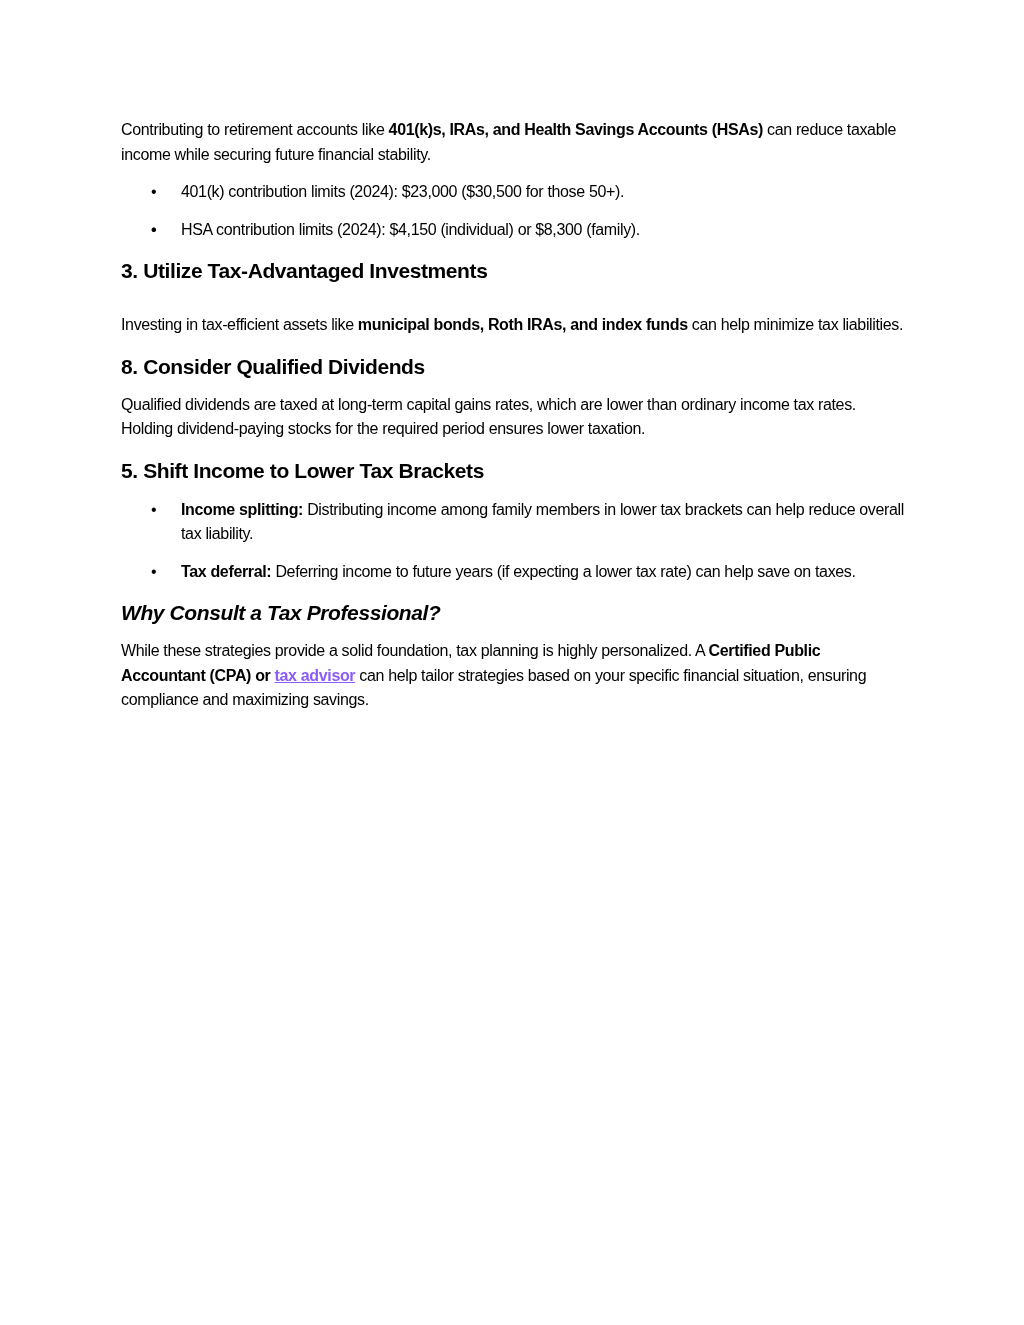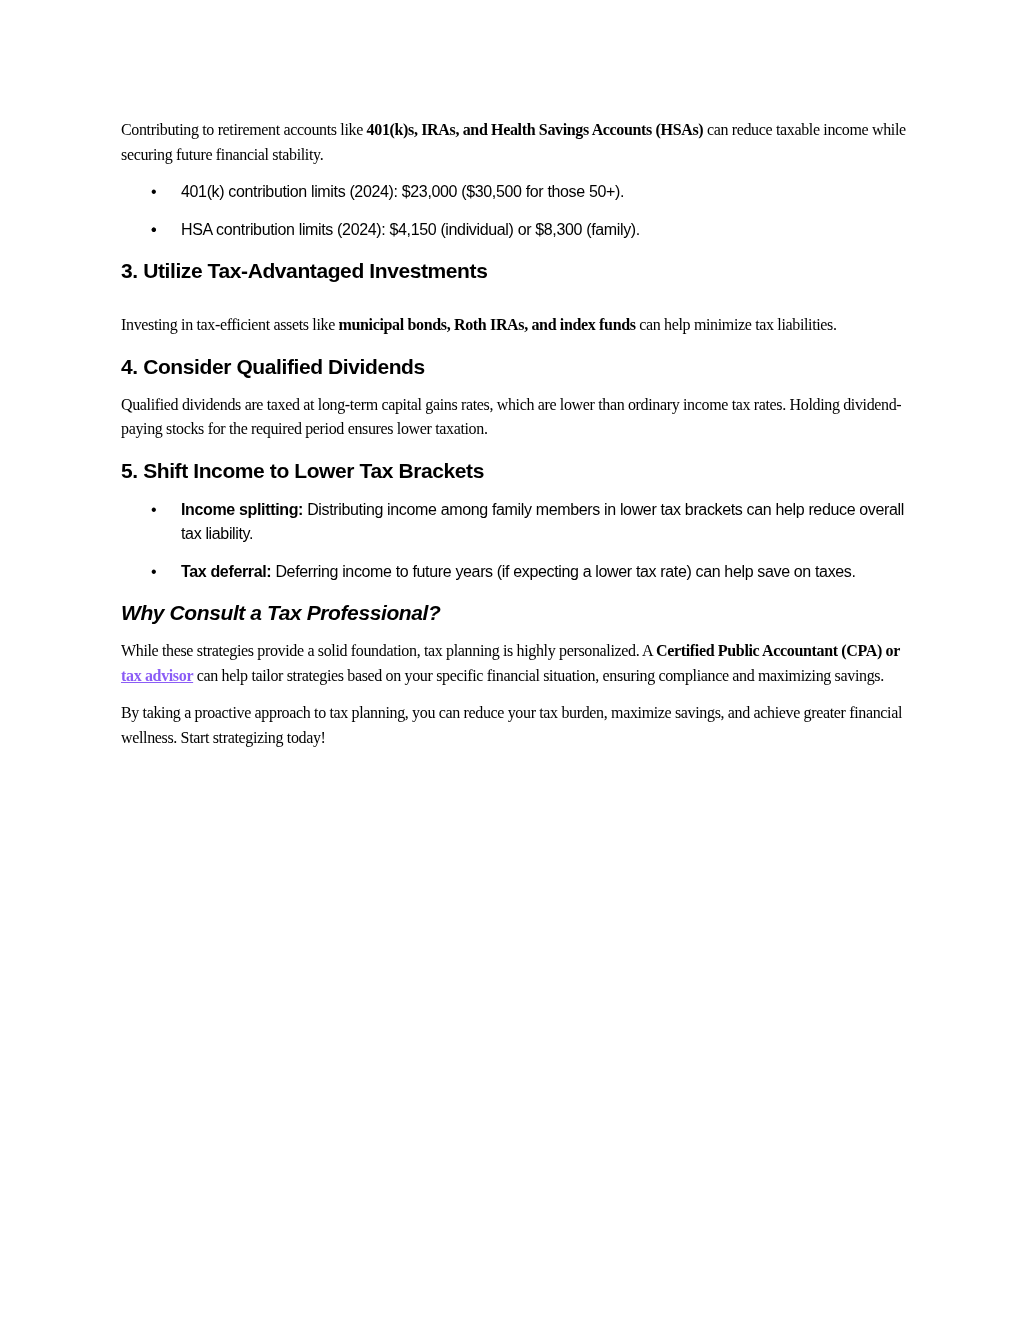--- a/index.html
+++ b/index.html
@@ -1,19 +1,19 @@
 <!DOCTYPE html>
 <html><head>
   <meta charset="utf-8">
   <style>
     html, body { margin: 0; padding: 0; background: #ffffff; }
     body { width: 1024px; height: 1325px; position: relative; overflow: hidden;
       font-family: "Liberation Sans", "DejaVu Sans", sans-serif; color: #000000; }
     .page { position: absolute; left: 121px; top: 118px; width: 785px; }
-    p { margin: 0; font-size: 16px; line-height: 24.5px; letter-spacing: -0.35px; font-family: Liberation Serif, serif; }
+    p { margin: 0; font-size: 16px; line-height: 24.5px; letter-spacing: -0.35px; }
     b { font-weight: bold; }
     h2 { margin: 0; font-size: 21px; font-weight: bold; letter-spacing: -0.4px; line-height: 28px; }
     ul { margin: 0; padding: 0; list-style: none; }
     li { position: relative; padding-left: 60px; font-size: 16px; line-height: 24.5px; letter-spacing: -0.35px; }
     li .bullet { position: absolute; left: 30px; top: 0; }
     a.link { color: #8b5cf6; text-decoration: underline; font-weight: bold; }
     .pin { display: inline-block; width: 18px; height: 18px; vertical-align: -3px; margin-right: 4px; }
   </style>
 </head>
 <body>
@@ -24,27 +24,26 @@
 
   <ul style="margin-top:13px;">
     <li><span class="bullet">•</span><span>401(k) contribution limits (2024): $23,000 ($30,500 for those 50+).</span></li>
     <li style="margin-top:13px;"><span class="bullet">•</span></li>
     <li style="margin-top:13px;"><span class="bullet">•</span><span>HSA contribution limits (2024): $4,150 (individual) or $8,300 (family).</span></li>
   </ul>
 
   <h2 style="margin-top:15px;">3. Utilize Tax-Advantaged Investments</h2>
   <p style="margin-top:28px;"><span>Investing in tax-efficient assets like </span><b>municipal bonds, Roth IRAs, and index funds</b><span> can help minimize tax liabilities.</span></p>
 
-  <h2 style="margin-top:15px;">4. Consider Qualified Dividends</h2>
+  <h2 style="margin-top:15px;">8. Consider Qualified Dividends</h2>
   <p style="margin-top:12px;">Qualified dividends are taxed at long-term capital gains rates, which are lower than ordinary income tax rates. Holding dividend-paying stocks for the required period ensures lower taxation.</p>
 
   <h2 style="margin-top:15px;">5. Shift Income to Lower Tax Brackets</h2>
   <ul style="margin-top:13px;">
     <li><span class="bullet">•</span><b>Income splitting:</b><span> Distributing income among family members in lower tax brackets can help reduce overall tax liability.</span></li>
     <li style="margin-top:13px;"><span class="bullet">•</span><b>Tax deferral:</b><span> Deferring income to future years (if expecting a lower tax rate) can help save on taxes.</span></li>
   </ul>
 
   <h2 style="margin-top:15px;font-style:italic;">Why Consult a Tax Professional?</h2>
   <p style="margin-top:12px;"><span>While these strategies provide a solid foundation, tax planning is highly personalized. A </span><b>Certified Public Accountant (CPA) or </b><a class="link" href="#">tax advisor</a><span> can help tailor strategies based on your specific financial situation, ensuring compliance and maximizing savings.</span></p>
 
 
-  <p style="margin-top:13px;">By taking a proactive approach to tax planning, you can reduce your tax burden, maximize savings, and achieve greater financial wellness. Start strategizing today!</p>
 </div>
 
 </body></html>

